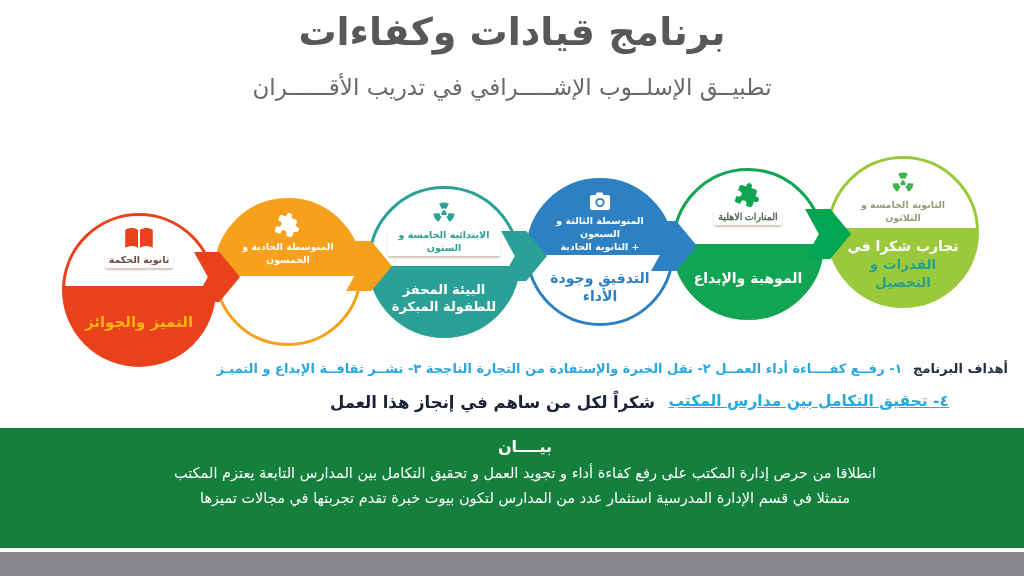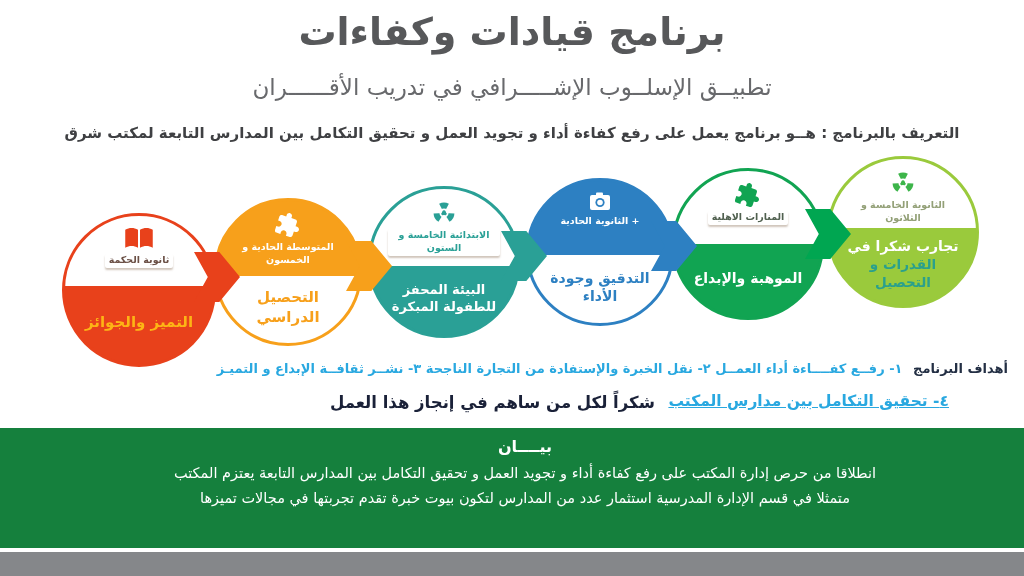--- a/index.html
+++ b/index.html
@@ -48,21 +48,21 @@
   .n2 .school{color:#2aa096;}
   .n2 .subtitle-txt{color:#ffffff;font-size:13px;}
 
   .n3{left:526px;top:178px;width:148px;height:148px;--split:52%;
       border:3px solid #2d80c2;background:linear-gradient(#2d80c2 0 52%,#fff 52%);}
   .n3 .school{color:#ffffff;}
   .n3 .subtitle-txt{color:#2d80c2;}
 
   .n4{left:672px;top:168px;width:152px;height:152px;--split:50%;
       border:3px solid #11a452;background:linear-gradient(#fff 0 50%,#11a452 50%);}
-  .n4 .school{color:#50604f;}
+  .n4 .school{color:#50604f;font-family:Liberation Serif, serif;}
   .n4 .subtitle-txt{color:#ffffff;}
 
   .n5{left:827px;top:156px;width:152px;height:152px;--split:47%;
       border:3px solid #9aca3c;background:linear-gradient(#fff 0 47%,#9aca3c 47%);}
   .n5 .school{color:#93a077;}
   .n5 .subtitle-txt{color:#ffffff;}
   .n5 .subtitle-txt2{color:#2aa08c;}
 
   .arrow{
     position:absolute;width:46px;height:50px;z-index:3;
@@ -98,21 +98,20 @@
   .f-line{margin-top:9px;font-size:14.5px;}
   .graybar{position:absolute;top:552px;left:0;right:0;height:24px;background:#85878a;}
 </style>
 </head>
 <body>
 
 <div class="slide">
 
   <div class="title">برنامج قيادات وكفاءات</div>
   <div class="subtitle">تطبيــق الإسلــوب الإشـــــرافي في تدريب الأقــــــران</div>
-  <div class="definition">التعريف بالبرنامج : هــو برنامج يعمل على رفع كفاءة أداء و تجويد العمل و تحقيق التكامل بين المدارس التابعة لمكتب شرق</div>
 
   <div class="node n0">
     <div class="half top">
       <span class="ico">
         <svg width="30" height="24" viewBox="0 0 24 18">
             <path fill="#e8411b" d="M1 1.6C4.2-.4 8-.4 11.2 1.6V16C8 14 4.2 14 1 16V1.6zM12.8 1.6C16-.4 19.8-.4 23 1.6V16c-3.2-2-7-2-10.2 0V1.6z"></path>
           </svg>
       </span>
       <div class="school banner">ثانوية الحكمة</div>
       <div class="school"></div>
@@ -125,24 +124,20 @@
 
   <div class="node n1">
     <div class="half top">
       <span class="ico">
         <svg width="26" height="26" viewBox="0 0 24 24">
             <path fill="#ffffff" d="M20.5 11H19V7c0-1.1-.9-2-2-2h-4V3.5C13 2.12 11.88 1 10.5 1S8 2.12 8 3.5V5H4c-1.1 0-1.99.9-1.99 2v3.8H3.5c1.49 0 2.7 1.21 2.7 2.7s-1.21 2.7-2.7 2.7H2V20c0 1.1.9 2 2 2h3.8v-1.5c0-1.49 1.21-2.7 2.7-2.7s2.7 1.21 2.7 2.7V22H17c1.1 0 2-.9 2-2v-4h1.5c1.38 0 2.5-1.12 2.5-2.5S21.88 11 20.5 11z" transform="rotate(18 12 12)"></path>
           </svg>
       </span>
       <div class="school">المتوسطة الحادية و الخمسون</div>
       <div class="school"></div>
-    </div>
-    <div class="half bot">
-      <div class="subtitle-txt">التحصيل الدراسي</div>
-      <div class="subtitle-txt2"></div>
     </div>
   </div>
 
   <div class="node n2">
     <div class="half top">
       <span class="ico">
         <svg width="26" height="26" viewBox="0 0 24 24">
           <g fill="#2aa096">
             <path d="M12 12 L7.5 3.5 A9.5 9.5 0 0 1 16.5 3.5 Z"></path>
             <path d="M12 12 L7.5 3.5 A9.5 9.5 0 0 1 16.5 3.5 Z" transform="rotate(120 12 12)"></path>
@@ -164,20 +159,21 @@
   <div class="node n3">
     <div class="half top">
       <span class="ico">
         <svg width="24" height="20" viewBox="0 0 24 20">
           <rect x="8" y="0.5" width="7" height="4" rx="1" fill="#ffffff"></rect>
           <rect x="2" y="3" width="20" height="15" rx="2" fill="#ffffff"></rect>
           <circle cx="12" cy="10.5" r="4.6" fill="#2d80c2"></circle>
           <circle cx="12" cy="10.5" r="2.8" fill="#ffffff"></circle>
         </svg>
       </span>
+      <div class="school">المتوسطة الثالثة و السبعون</div>
       <div class="school">+ الثانوية الحادية</div>
     </div>
     <div class="half bot">
       <div class="subtitle-txt">التدقيق وجودة الأداء</div>
       <div class="subtitle-txt2"></div>
     </div>
   </div>
 
   <div class="node n4">
     <div class="half top">

